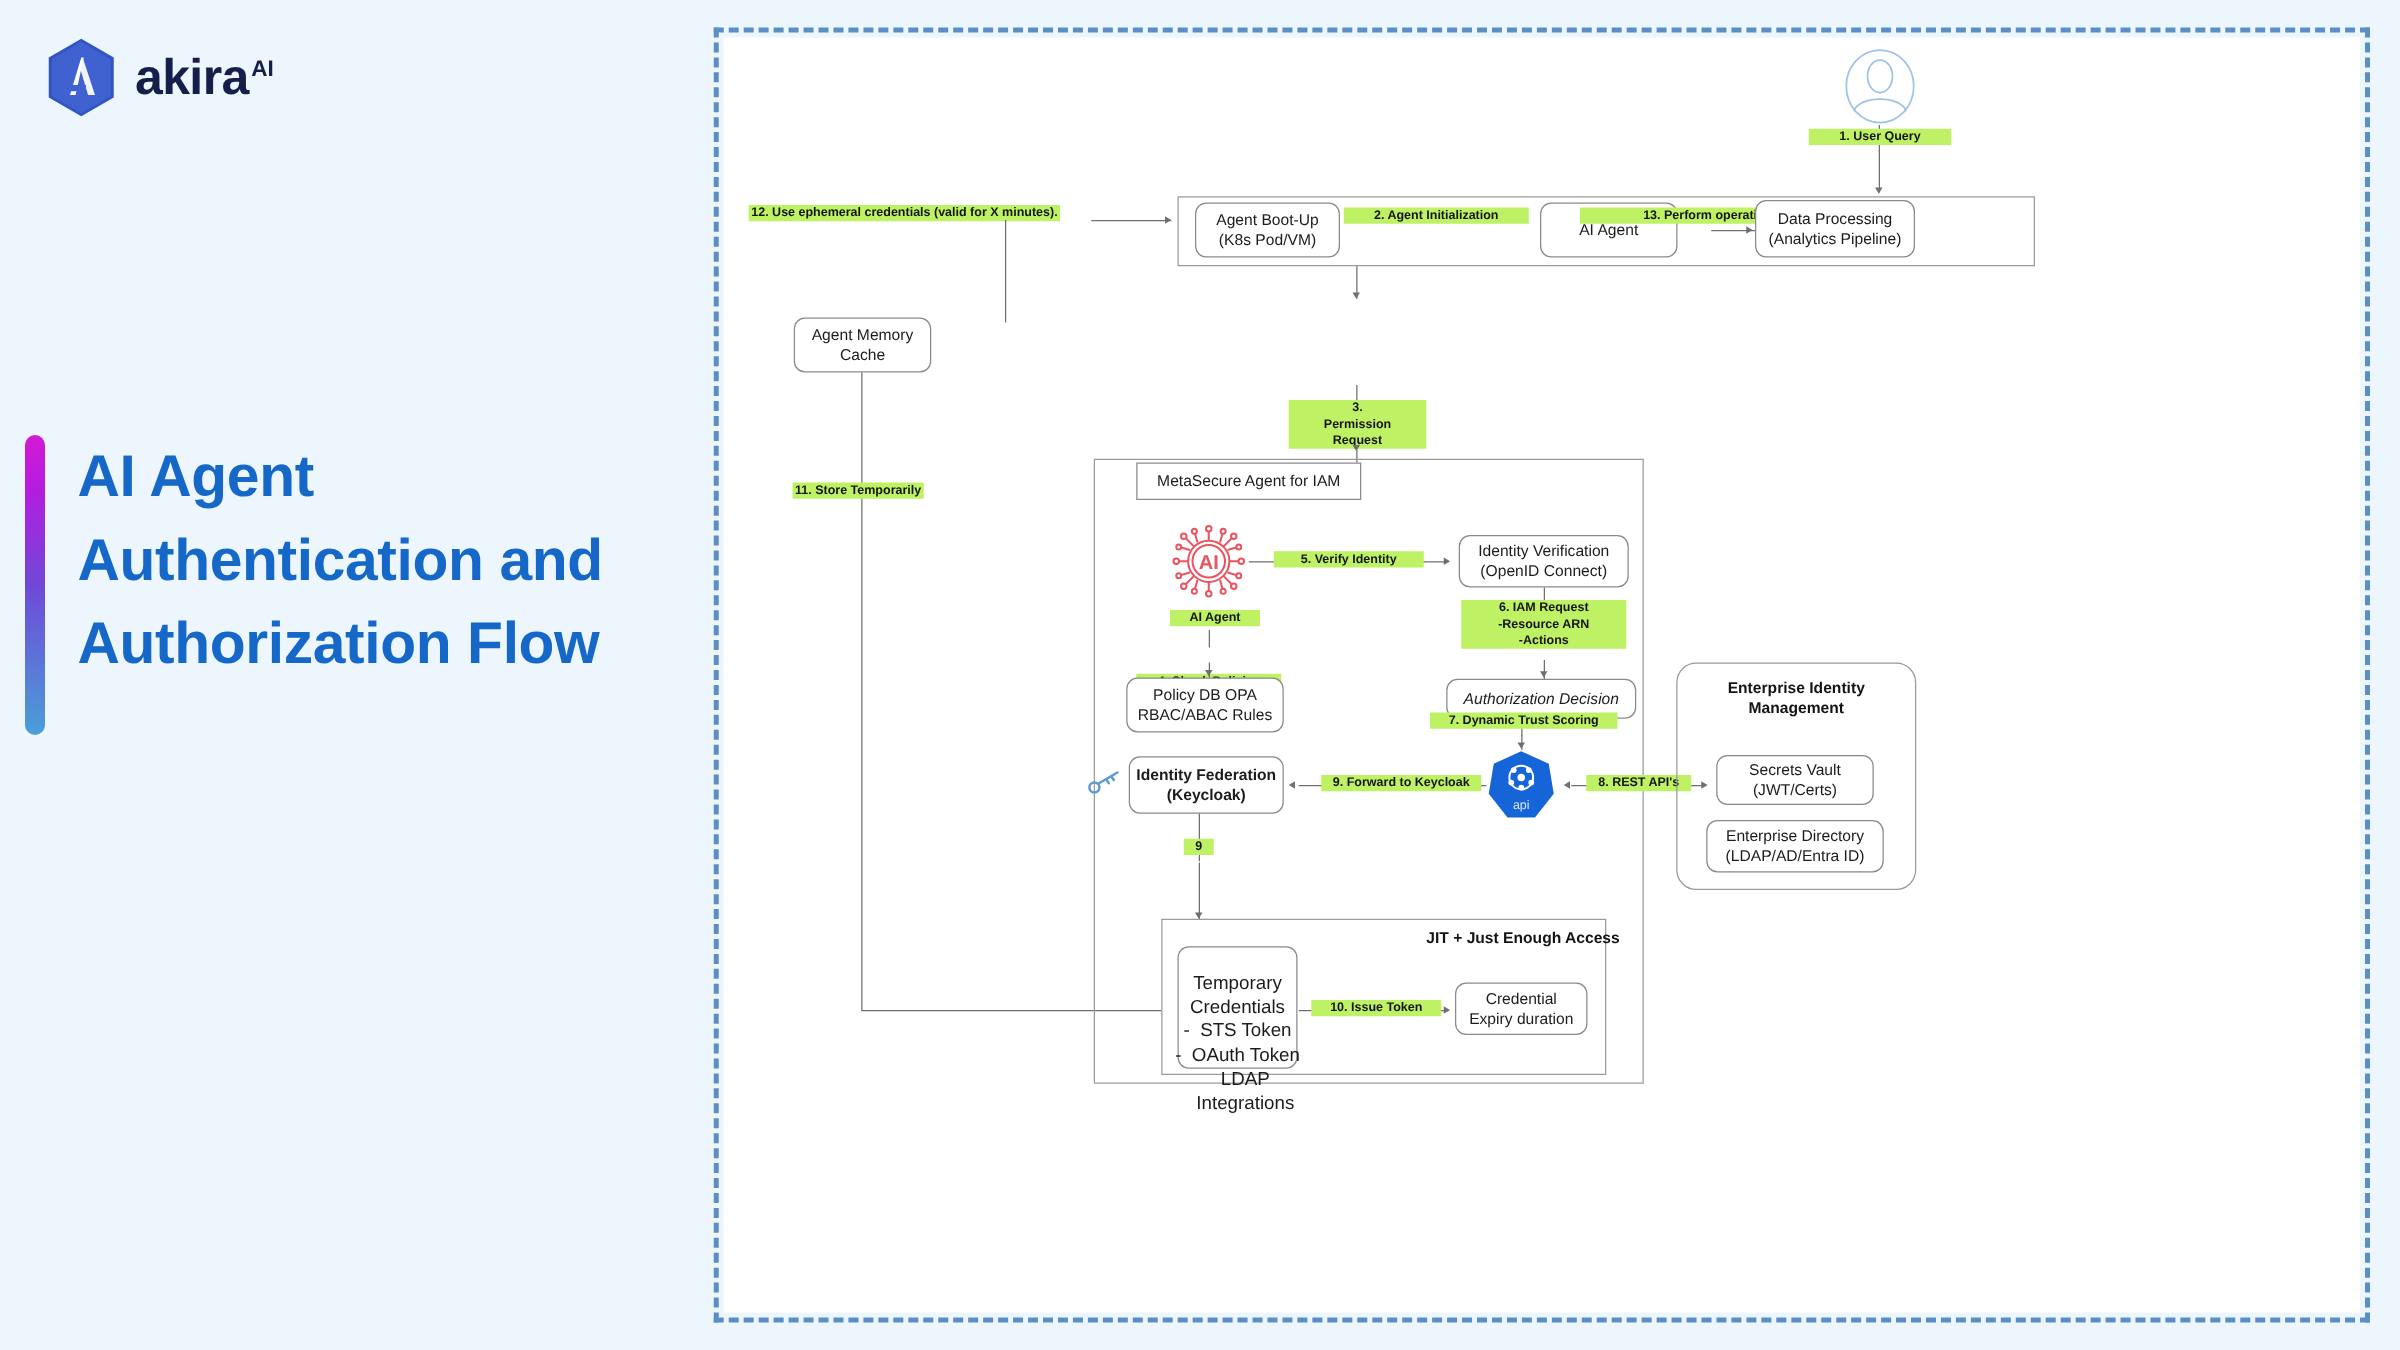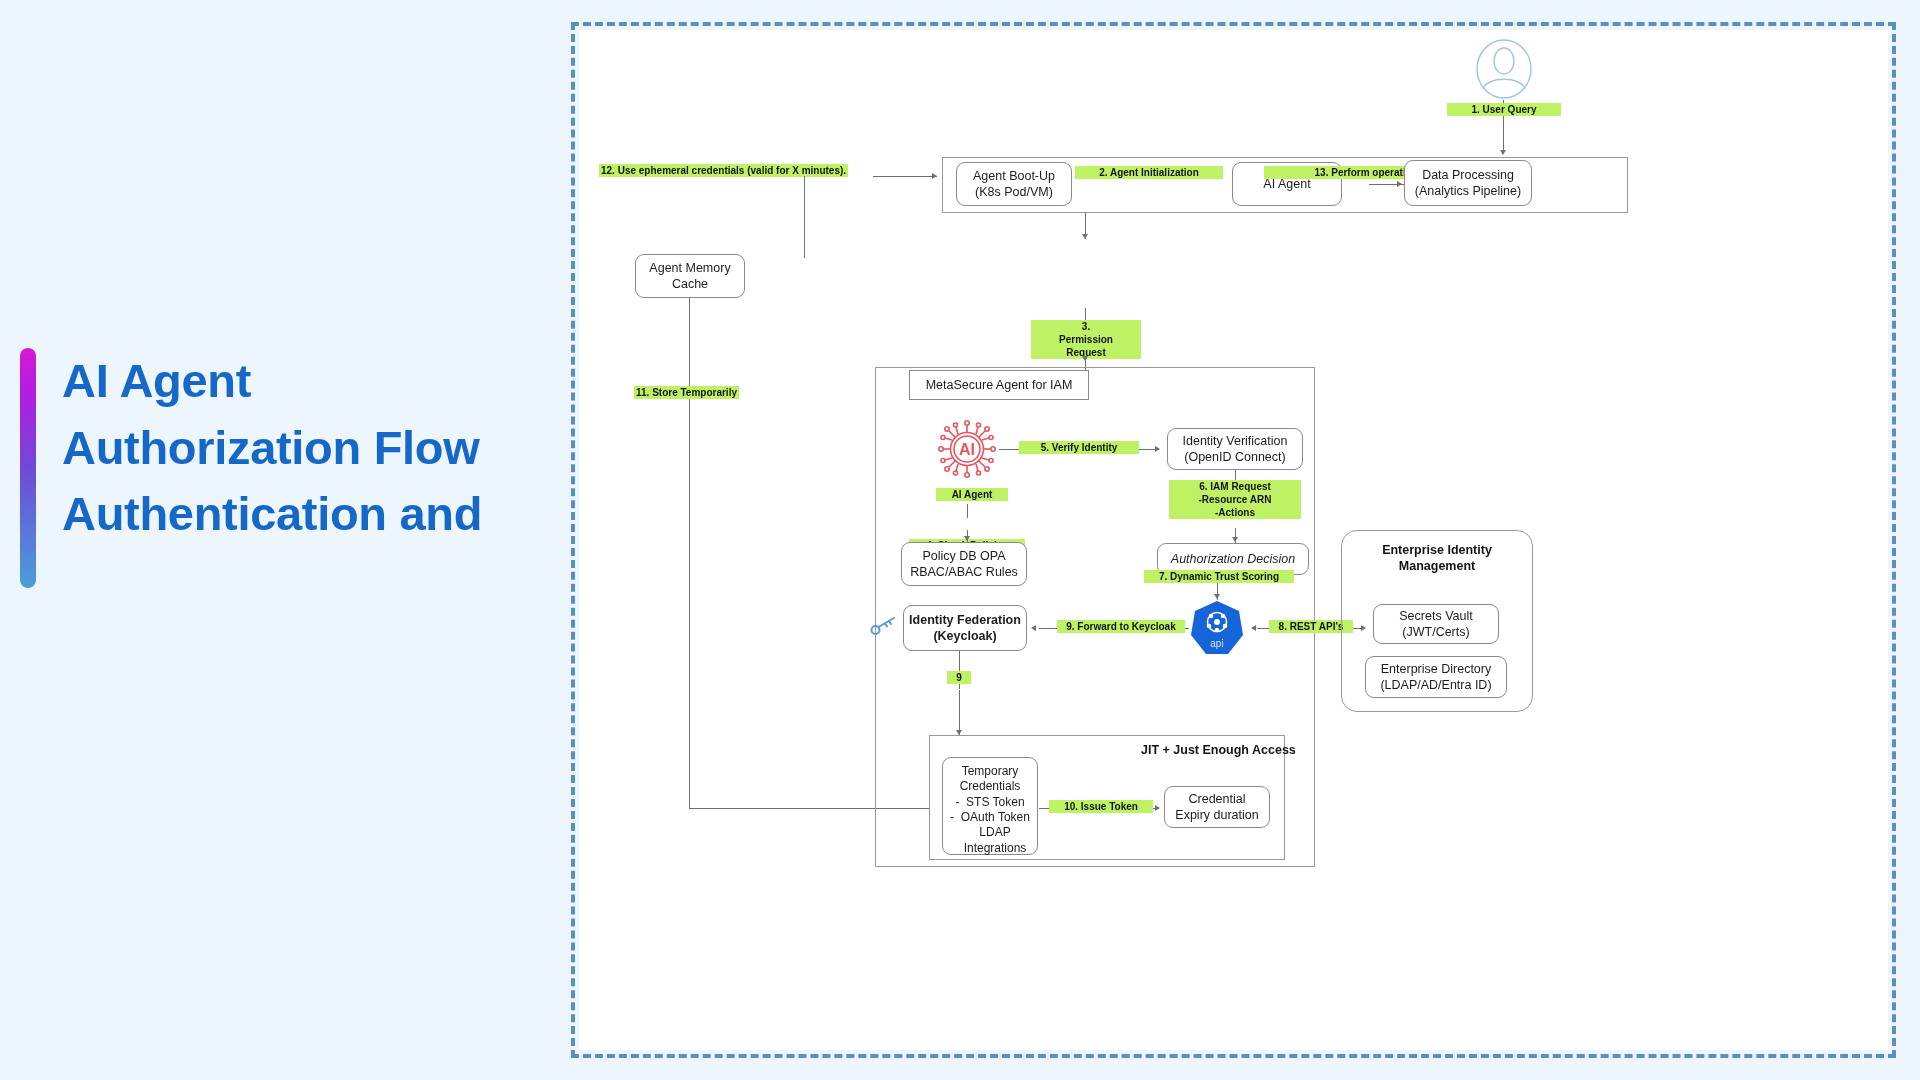--- a/index.html
+++ b/index.html
@@ -108,27 +108,41 @@
   
   .key-icon { position: absolute; left: 291px; top: 586px; width: 26px; height: 20px; }
 
   svg { display: block; }
 </style>
 </head>
 <body>
 
 <div id="root">
 
+  <div class="logo-wrap">
+    <div class="logo-mark">
+      <svg width="58" height="64" viewBox="0 0 58 64">
+        <path d="M29 1 L55 16 L55 48 L29 63 L3 48 L3 16 Z" fill="#3355c4"></path>
+        <path d="M29 3.5 L52.5 17.2 L52.5 46.8 L29 60.5 L5.5 46.8 L5.5 17.2 Z" fill="#3f62d0"></path>
+        <path d="M20 46 L29 16 L31 16 L24.5 46 Z" fill="#ffffff"></path>
+        <path d="M30.5 17 L40 46 L34.5 46 L28.5 26 Z" fill="#ffffff" opacity="0.92"></path>
+        <path d="M17 38 L33 38 L31.5 43 L19 43 Z" fill="#3f62d0"></path>
+      </svg>
+    </div>
+    <div class="logo-text">
+      <span>akira</span><span class="logo-sup">AI</span>
+    </div>
+  </div>
 
   <div class="title-block">
     <div class="title-bar"></div>
     <div class="title-text">
       <div>AI Agent</div>
+      <div>Authentication and</div>
       <div>Authorization Flow</div>
-      <div>Authentication and</div>
     </div>
   </div>
 
   <div class="diagram-frame">
   <div class="diagram-inner">
 
     <div class="user-icon">
       <svg width="58" height="62" viewBox="0 0 58 62">
         <ellipse cx="29" cy="31" rx="27" ry="29" fill="none" stroke="#9dc4e8" stroke-width="1.4"></ellipse>
         <ellipse cx="29" cy="23" rx="10" ry="13" fill="none" stroke="#9dc4e8" stroke-width="1.4"></ellipse>
@@ -305,21 +319,21 @@
 (LDAP/AD/Entra ID)</div>
 
     <div class="ln v" style="left:380px; top:621px; height:38px;"></div>
     <div class="lbl center" style="left:368px; top:641px; width:24px;">9</div>
     <div class="ln v" style="left:380px; top:660px; height:46px;"></div>
     <div class="arrow down" style="left:377px; top:700px;"></div>
 
     <div class="group" style="left:350px; top:705px; width:356px; height:125px;"></div>
     <div class="lbl" style="left:560px; top:712px; font-size:12.5px; background:transparent;">JIT + Just Enough Access</div>
 
-    <div class="node" style="left:363px; top:727px; width:96px; height:98px; white-space:pre; font-size:12px; align-items:flex-start; padding-top:6px;">Temporary
+    <div class="node" style="left:363px; top:727px; width:96px; height:98px; white-space:pre; font-size:15px; align-items:flex-start; padding-top:19px;">Temporary
 Credentials
 -  STS Token
 -  OAuth Token
    LDAP
    Integrations</div>
 
     <div class="ln h" style="left:460px; top:778px; width:120px;"></div>
     <div class="lbl center" style="left:470px; top:770px; width:104px;">10. Issue Token</div>
     <div class="arrow right" style="left:576px; top:775px;"></div>
 

